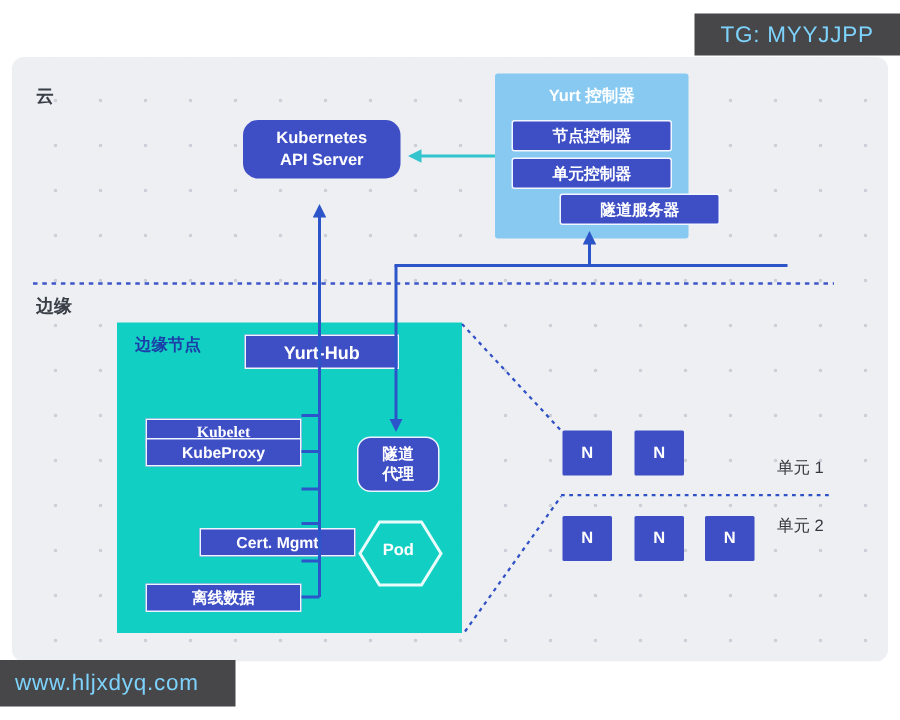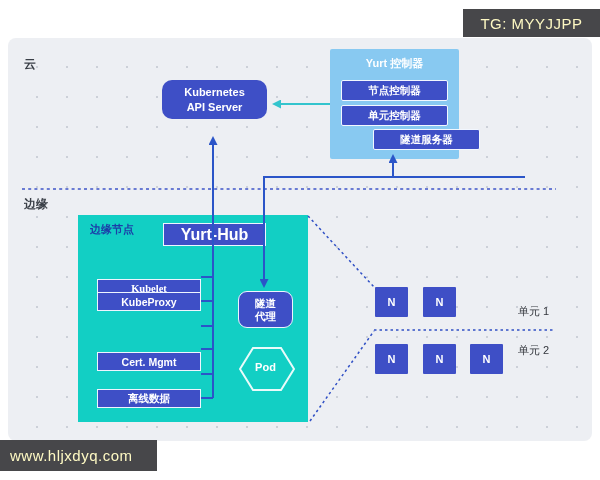--- a/index.html
+++ b/index.html
@@ -9,21 +9,21 @@
     overflow:hidden;
   }
   .canvas{
     position:absolute;left:8px;top:38px;width:584px;height:403px;
     background-color:#edeff3;border-radius:8px;
     background-image:radial-gradient(circle,#ccd0d8 1px,rgba(0,0,0,0) 1.4px);
     background-size:30px 30px;background-position:14px 14px;
   }
   .zone-label{position:absolute;font-size:12px;color:#3a3f47;font-weight:bold;}
   .badge{
-    position:absolute;background:#47474a;color:#fef9c3;
+    position:absolute;background:#47474a;color:#7dd3fc;
     display:flex;align-items:center;font-size:15px;letter-spacing:.5px;
   }
   .badge.tg{left:463px;top:9px;width:137px;height:28px;justify-content:center;}
   .badge.site{left:0;top:440px;width:157px;height:31px;padding-left:10px;box-sizing:border-box;}
   .node{
     position:absolute;background:#3e4fc6;color:#fff;text-align:center;
     display:flex;align-items:center;justify-content:center;box-sizing:border-box;
   }
   .api-server{left:162px;top:80px;width:105px;height:39px;border-radius:10px;
     font-size:11px;font-weight:bold;line-height:15px;flex-direction:column;}
@@ -36,21 +36,21 @@
   }
   .yc-item{
     position:absolute;left:11px;width:107px;height:21px;
     border:1.5px solid #f2f7ff;border-radius:2px;font-size:10.5px;font-weight:bold;
   }
   .edge-node{
     position:absolute;left:78px;top:215px;width:230px;height:207px;background:#12cfc4;
   }
   .en-title{position:absolute;left:12px;top:7px;font-size:11px;font-weight:bold;color:#1c3ea8;}
   .yurt-hub{left:85px;top:8px;width:103px;height:23px;border:1.5px solid #eef5ff;
-    font-size:16px;font-weight:bold;}
+    font-size:12px;font-weight:bold;}
   .component{left:19px;width:104px;height:19px;border:1.5px solid #eef5ff;
     font-size:10.5px;font-weight:bold;}
   .tunnel-agent{left:160px;top:76px;width:55px;height:37px;border:1.5px solid #eef5ff;
     border-radius:9px;font-size:10.5px;font-weight:bold;line-height:13px;flex-direction:column;}
   .pod-label{position:absolute;left:160px;top:146px;width:55px;text-align:center;
     color:#fff;font-size:11px;font-weight:bold;}
   .n-box{width:33px;height:30px;font-size:11px;font-weight:bold;border-radius:1px;}
   .unit-label{position:absolute;font-size:11px;color:#33363c;}
   svg.overlay{position:absolute;left:0;top:0;width:600px;height:480px;pointer-events:none;}
 </style>
@@ -72,21 +72,21 @@
   <div class="node yc-item" style="top:31px;">节点控制器</div>
   <div class="node yc-item" style="top:56px;">单元控制器</div>
   <div class="node yc-item" style="top:80px;margin-left:32px;">隧道服务器</div>
 </div>
 
 <div class="edge-node">
   <div class="en-title">边缘节点</div>
   <div class="node yurt-hub">Yurt-Hub</div>
   <div class="node component" style="top:64px;font-family:Liberation Serif, serif;">Kubelet</div>
   <div class="node component" style="top:77px;">KubeProxy</div>
-  <div class="node component" style="top:137px;">Cert. Mgmt</div>
+  <div class="node component" style="top:137px;margin-left:36px;">Cert. Mgmt</div>
   <div class="node component" style="top:174px;">离线数据</div>
   <div class="node tunnel-agent">
     <div>隧道</div>
     <div>代理</div>
   </div>
   <div class="pod-label">Pod</div>
 </div>
 
 <div class="node n-box" style="left:375px;top:287px;">N</div>
 <div class="node n-box" style="left:423px;top:287px;">N</div>

